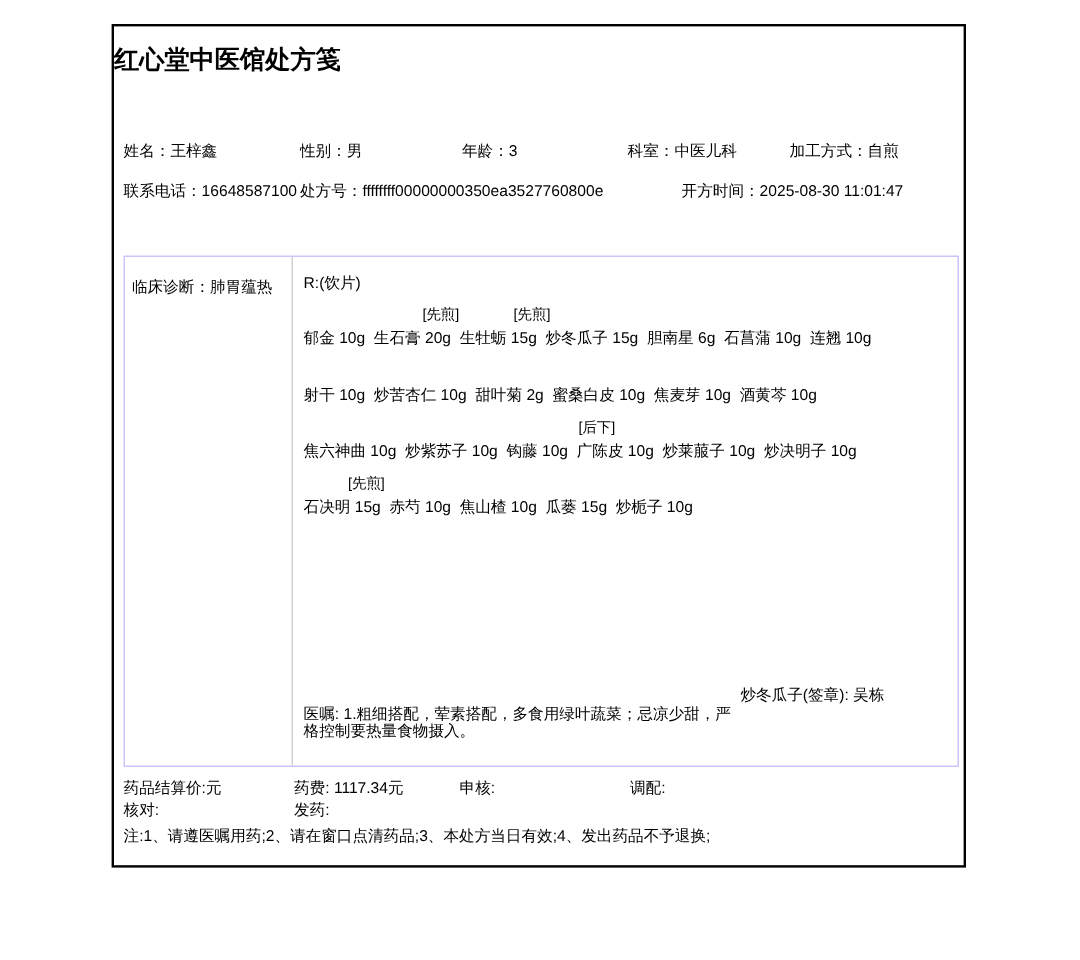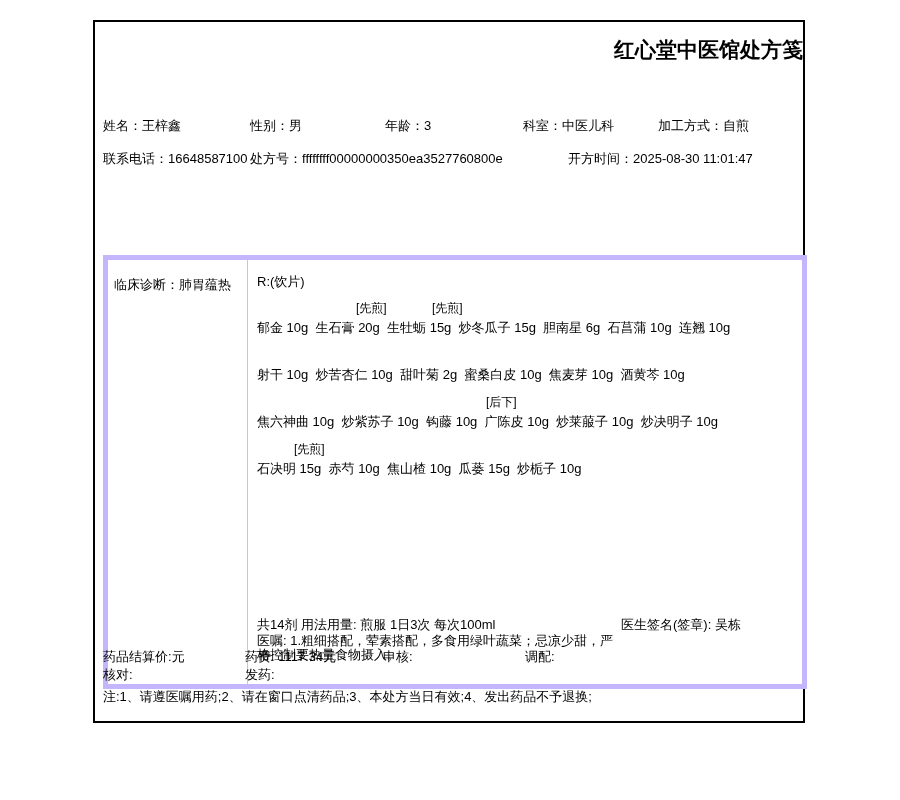--- a/index.html
+++ b/index.html
@@ -1,29 +1,29 @@
 <!DOCTYPE html>
 <html><head>
 <meta charset="utf-8">
 <style>
   html,body{margin:0;padding:0;background:#fff;}
   body{width:900px;height:800px;position:relative;
        font-family:"Liberation Sans","DejaVu Sans",sans-serif;color:#000;}
   .page{position:absolute;left:93px;top:20px;width:712px;height:703px;
         border:2px solid #000;box-sizing:border-box;background:#fff;}
-  .page-title{position:absolute;left:0;top:14px;width:100%;text-align:right;
+  .page-title{position:absolute;left:0;top:14px;width:100%;text-align:left;
         font-size:21px;font-weight:bold;margin:0;}
   .abs{position:absolute;font-size:13px;white-space:pre;}
   
   .r1{top:95px;} .r2{top:128px;}
   .x8{left:8px;} .x155{left:155px;} .x290{left:290px;} .x428{left:428px;text-align:right;}
   .x473{left:473px;} .x563{left:563px;}
   
   .rx-box{position:absolute;left:8px;top:191px;width:694px;height:424px;
-        border:5px solid #c4b5fd;box-sizing:content-box;background:#fff;margin-top:42px;}
+        border:1px solid #c4b5fd;box-sizing:content-box;background:#fff;}
   .rx-divider{position:absolute;left:139px;top:0;bottom:0;width:1px;background:#c8c8c8;}
   .rx-diagnosis{position:absolute;left:6px;top:16px;font-size:13px;white-space:pre;}
   .rx-right{position:absolute;left:140px;top:0;right:0;bottom:0;padding:13px 0 0 9px;}
   .rx-header{font-size:13px;height:22px;}
   .rx-label-row{position:relative;height:23.5px;font-size:12px;}
   .rx-note{position:absolute;top:5px;}
   .l99{left:99px;} .l175{left:175px;} .l205{left:205px;padding-left:24px;} .l37{left:37px;}
   .rx-herb-row{height:23.5px;font-size:13px;white-space:pre;}
   .rx-usage{position:absolute;left:149px;top:356px;font-size:13px;white-space:pre;}
   .rx-doctor{position:absolute;left:513px;top:356px;font-size:13px;white-space:pre;}
@@ -79,22 +79,21 @@
       </div>
 
       <div>
         <div class="rx-label-row">
           <span class="rx-note l37">[先煎]</span>
         </div>
         <div class="rx-herb-row">石决明 15g  赤芍 10g  焦山楂 10g  瓜蒌 15g  炒栀子 10g</div>
       </div>
     </div>
 
-    <div class="rx-usage">共14剂 用法用量: 煎服 1日3次 每次100ml</div>
-    <div class="rx-doctor"><span>医生签名(签章): </span><span>吴栋</span></div>
+    <div class="rx-doctor"><span>炒冬瓜子(签章): </span><span>吴栋</span></div>
     <div class="rx-advice">医嘱: 1.粗细搭配，荤素搭配，多食用绿叶蔬菜；忌凉少甜，严格控制要热量食物摄入。</div>
   </div>
 
   <span class="abs f1 x8"><span>药品结算价:</span><span>元</span></span>
   <span class="abs f1 x150"><span>药费: </span><span>1117.34元</span></span>
   <span class="abs f1 x288"><span>申核:</span><span></span></span>
   <span class="abs f1 x430"><span>调配:</span><span></span></span>
 
   <span class="abs f2 x8"><span>核对:</span><span></span></span>
   <span class="abs f2 x150"><span>发药:</span><span></span></span>

